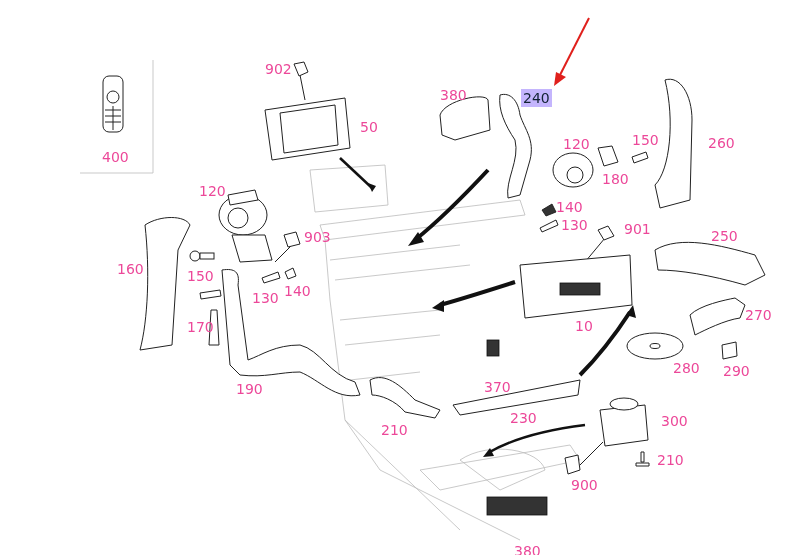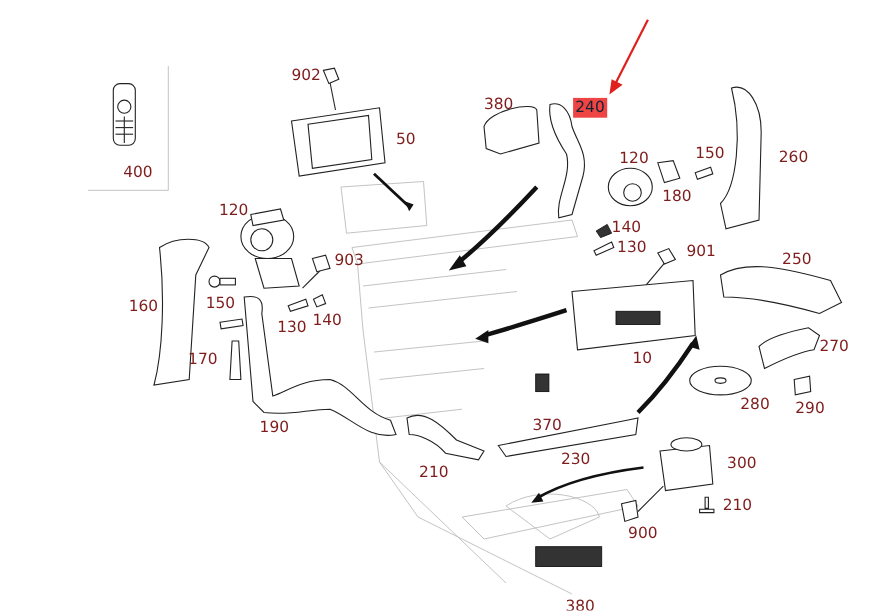--- a/index.html
+++ b/index.html
@@ -1,20 +1,20 @@
 <!DOCTYPE html>
 <html><head>
 <meta charset="utf-8">
 <style>
   html, body { margin: 0; padding: 0; background: #ffffff; }
   body { width: 802px; height: 555px; position: relative; overflow: hidden;
          font-family: "DejaVu Sans", sans-serif; }
   #stage { position: absolute; left: 0; top: 0; width: 802px; height: 555px; }
-  .lbl { position: absolute; font-size: 14px; color: #7f1d1d; line-height: 16px; white-space: nowrap; }
-  .lbl.hl { background: #ef4444; color: #123; padding: 1px 2px; }
+  .lbl { position: absolute; font-size: 14px; color: #ec4899; line-height: 16px; white-space: nowrap; }
+  .lbl.hl { background: #c4b5fd; color: #123; padding: 1px 2px; }
   svg { position: absolute; left: 0; top: 0; }
   .ln { fill: none; stroke: #222; stroke-width: 1; }
   .lt { fill: none; stroke: #bbb; stroke-width: 0.8; }
   .part { fill: #fff; stroke: #222; stroke-width: 1; }
   .dark { fill: #333; stroke: #111; stroke-width: 0.8; }
 </style>
 </head>
 <body>
 
 <div id="stage">
@@ -139,40 +139,40 @@
   <path class="part" d="M222 270 C235 268 240 272 238 285 L248 360 C262 355 275 345 300 345 C320 350 330 375 355 382 L360 395 C335 400 320 380 300 372 C280 372 265 378 240 375 L230 365 Z"></path>
 
   <path class="part" d="M370 380 C385 372 400 385 415 400 L440 410 L435 418 L405 412 C395 400 380 395 372 395 Z"></path>
 
   <g>
     <line x1="589" y1="18" x2="560" y2="75" stroke="#e0201c" stroke-width="2"></line>
     <polygon points="554,86 556,72 566,77" fill="#e0201c"></polygon>
   </g>
 </svg>
 
-<span class="lbl" style="left:112px;top:149px">400</span>
+<span class="lbl" style="left:102px;top:149px">400</span>
 <span class="lbl" style="left:265px;top:61px">902</span>
 <span class="lbl" style="left:360px;top:119px">50</span>
 <span class="lbl" style="left:440px;top:87px">380</span>
 <span class="lbl hl" style="left:521px;top:89px">240</span>
 <span class="lbl" style="left:563px;top:136px">120</span>
 <span class="lbl" style="left:632px;top:132px">150</span>
 <span class="lbl" style="left:708px;top:135px">260</span>
 <span class="lbl" style="left:602px;top:171px">180</span>
 <span class="lbl" style="left:556px;top:199px">140</span>
 <span class="lbl" style="left:561px;top:217px">130</span>
 <span class="lbl" style="left:624px;top:221px">901</span>
 <span class="lbl" style="left:711px;top:228px">250</span>
 <span class="lbl" style="left:199px;top:183px">120</span>
 <span class="lbl" style="left:304px;top:229px">903</span>
-<span class="lbl" style="left:117px;top:271px">160</span>
+<span class="lbl" style="left:117px;top:261px">160</span>
 <span class="lbl" style="left:187px;top:268px">150</span>
 <span class="lbl" style="left:252px;top:290px">130</span>
 <span class="lbl" style="left:284px;top:283px">140</span>
-<span class="lbl" style="left:171px;top:319px">170</span>
+<span class="lbl" style="left:187px;top:319px">170</span>
 <span class="lbl" style="left:575px;top:318px">10</span>
 <span class="lbl" style="left:745px;top:307px">270</span>
 <span class="lbl" style="left:673px;top:360px">280</span>
 <span class="lbl" style="left:723px;top:363px">290</span>
 <span class="lbl" style="left:484px;top:379px">370</span>
 <span class="lbl" style="left:236px;top:381px">190</span>
 <span class="lbl" style="left:381px;top:422px">210</span>
 <span class="lbl" style="left:510px;top:410px">230</span>
 <span class="lbl" style="left:661px;top:413px">300</span>
 <span class="lbl" style="left:657px;top:452px">210</span>

